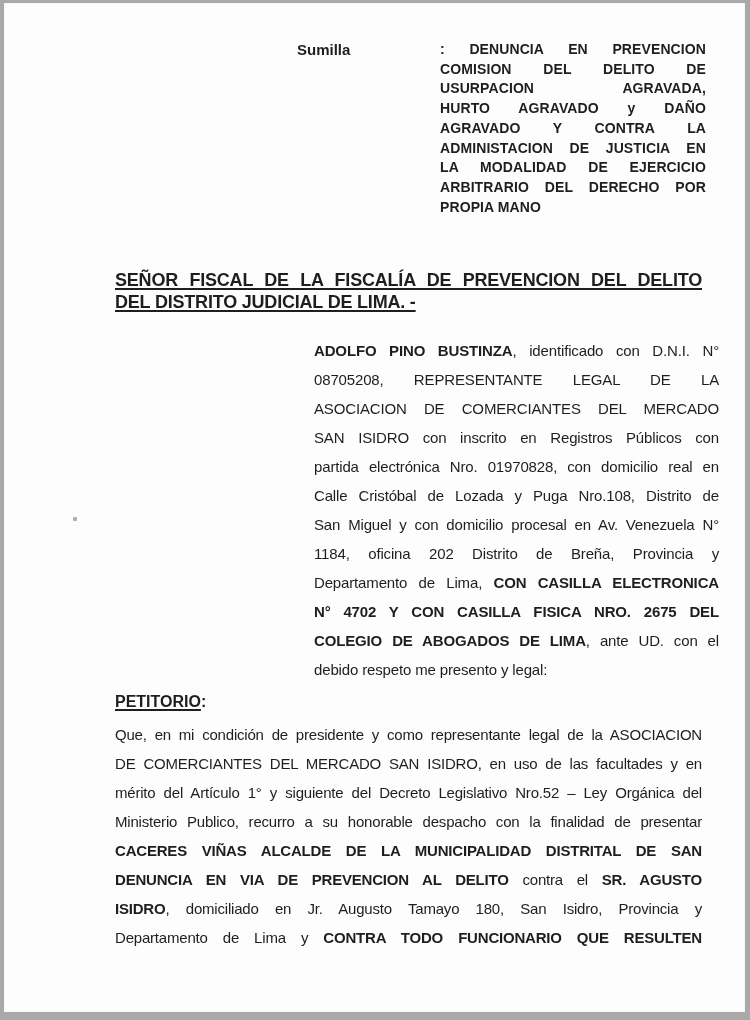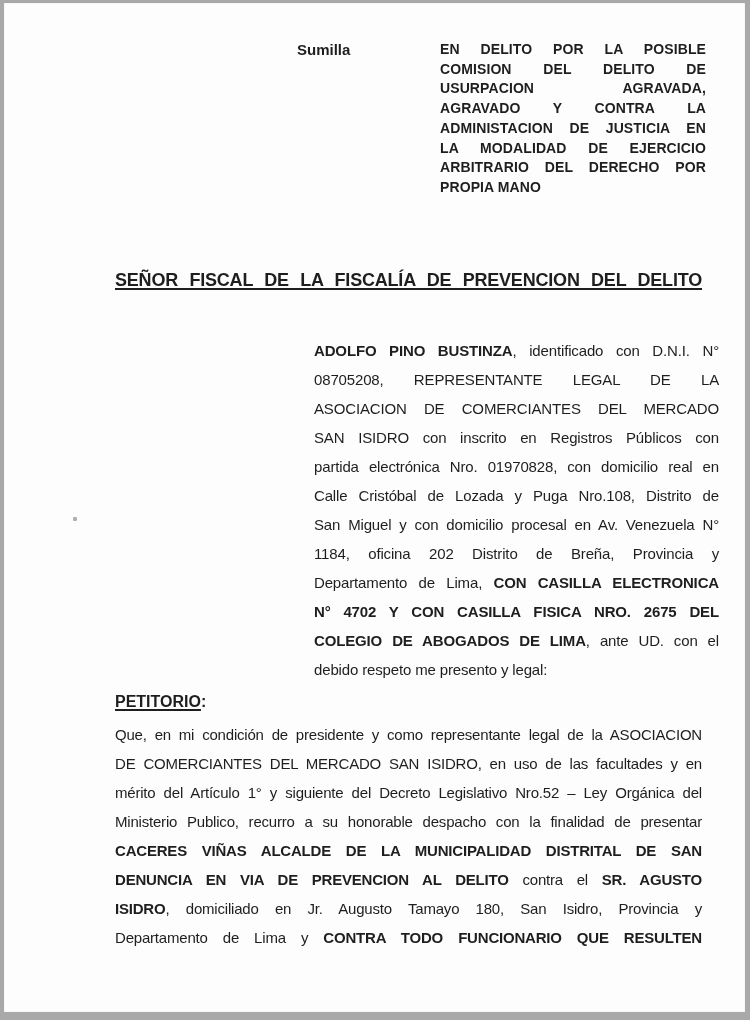--- a/index.html
+++ b/index.html
@@ -94,32 +94,34 @@
 </style>
 </head>
 <body>
 
 <div class="scan">
   <div class="sheet">
 
     <div class="block sumilla-label">Sumilla</div>
 
     <div class="block sumilla-block">
-        <div class="tline"><span>EN DELITO POR LA POSIBLE</span></div>
+        <div class="tline"><span>: DENUNCIA EN PREVENCION</span></div>
         <div class="tline"><span>COMISION DEL DELITO DE</span></div>
         <div class="tline"><span>USURPACION AGRAVADA,</span></div>
+        <div class="tline"><span>HURTO AGRAVADO y DAÑO</span></div>
         <div class="tline"><span>AGRAVADO Y CONTRA LA</span></div>
         <div class="tline"><span>ADMINISTACION DE JUSTICIA EN</span></div>
         <div class="tline"><span>LA MODALIDAD DE EJERCICIO</span></div>
         <div class="tline"><span>ARBITRARIO DEL DERECHO POR</span></div>
         <div class="tline tline-last"><span>PROPIA MANO</span></div>
       </div>
 
     <div class="block doc-title">
         <div class="tline"><span>SEÑOR FISCAL DE LA FISCALÍA DE PREVENCION DEL DELITO</span></div>
+        <div class="tline tline-last"><span>DEL DISTRITO JUDICIAL DE LIMA. -</span></div>
       </div>
 
     <div class="block intro-paragraph">
         <div class="tline"><span class="b">ADOLFO PINO BUSTINZA</span><span>, identificado con D.N.I. N°</span></div>
         <div class="tline"><span>08705208, REPRESENTANTE LEGAL DE LA</span></div>
         <div class="tline"><span>ASOCIACION DE COMERCIANTES DEL MERCADO</span></div>
         <div class="tline"><span>SAN ISIDRO con inscrito en Registros Públicos con</span></div>
         <div class="tline"><span>partida electrónica Nro. 01970828, con domicilio real en</span></div>
         <div class="tline"><span>Calle Cristóbal de Lozada y Puga Nro.108, Distrito de</span></div>
         <div class="tline"><span>San Miguel y con domicilio procesal en Av. Venezuela N°</span></div>

